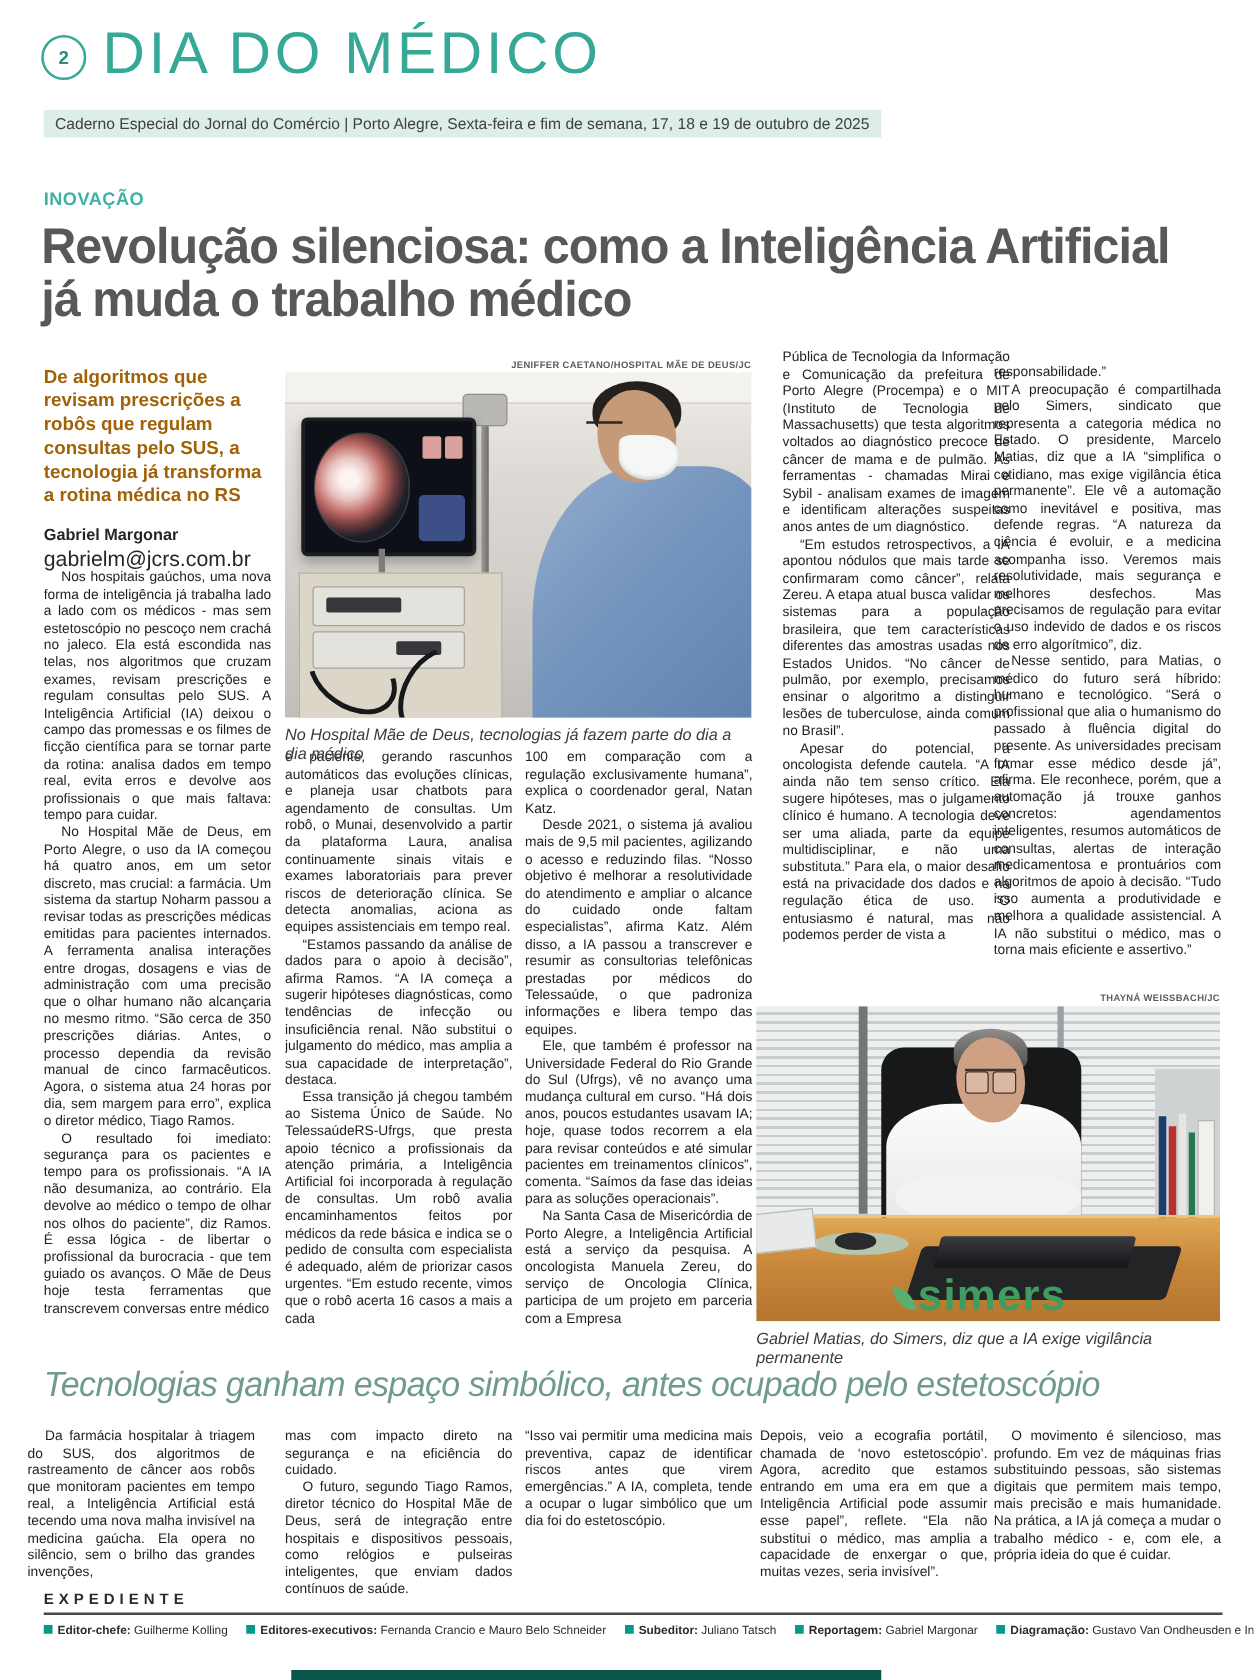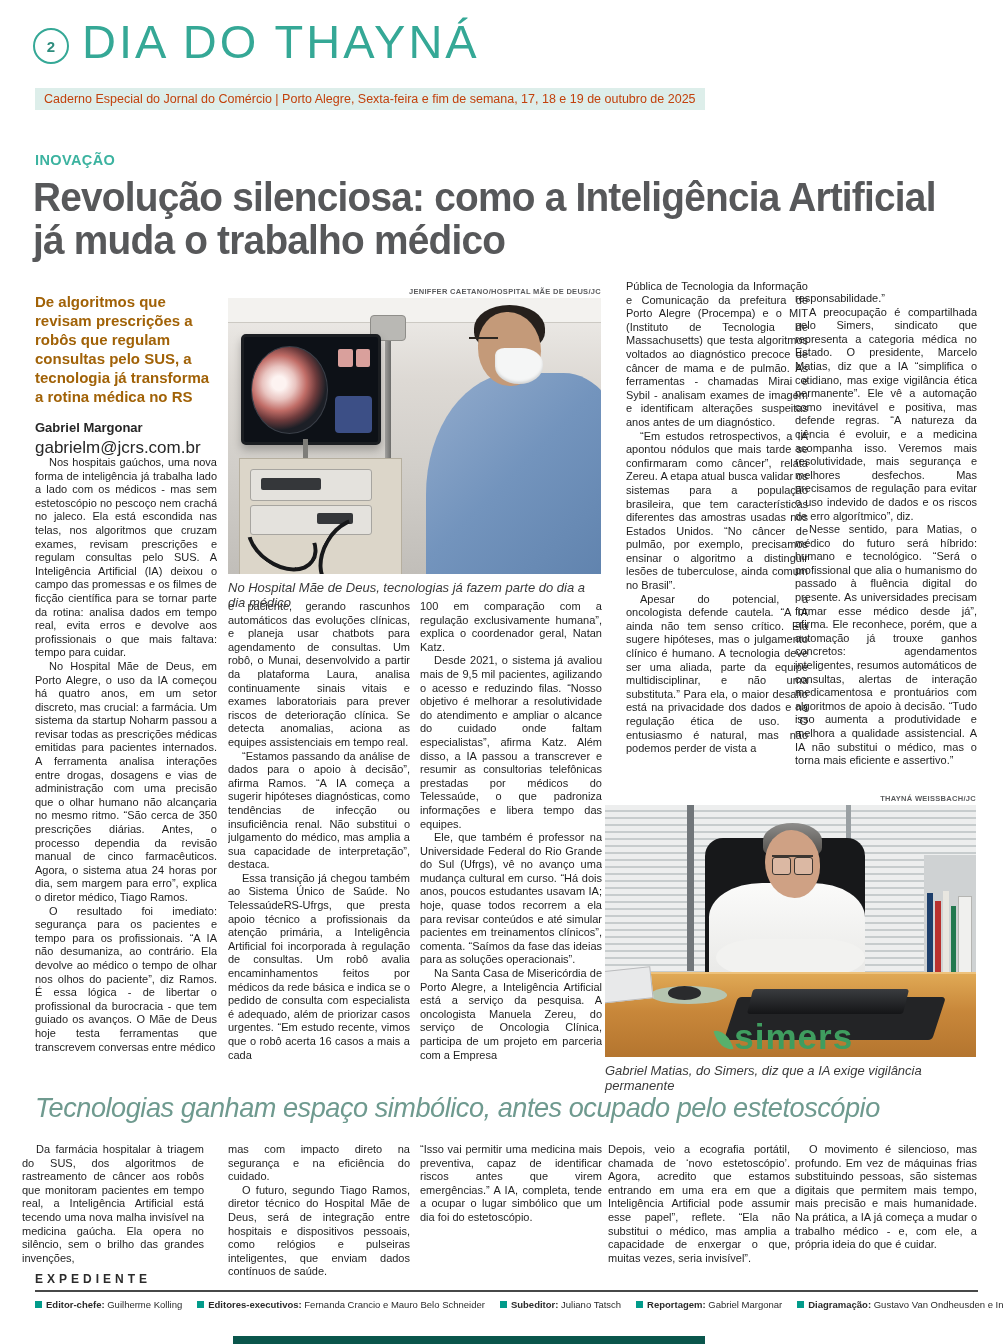--- a/index.html
+++ b/index.html
@@ -5,21 +5,21 @@
   html,body{margin:0;padding:0;background:#ffffff;}
   #page{position:relative;width:1003px;height:1344px;background:#ffffff;overflow:hidden;
         font-family:"Liberation Sans",sans-serif;color:#1f1f1f;margin:0 auto;}
 
   
   .pagenum-circle{position:absolute;left:33px;top:28px;width:32px;height:32px;border:2px solid #35a896;
      border-radius:50%;display:flex;align-items:center;justify-content:center;
      color:#2e8d7e;font-size:15px;font-weight:bold;}
   .section-title{position:absolute;left:82px;top:14px;margin:0;font-weight:200;
      font-size:47px;letter-spacing:3px;color:#35a896;}
-  .dateline{position:absolute;left:35px;top:88px;background:#ddeeea;color:#c2410c;
+  .dateline{position:absolute;left:35px;top:88px;background:#ddeeea;color:#404040;
      font-size:12.5px;padding:4px 9px;}
 
   
   .kicker{position:absolute;left:35px;top:152px;color:#3cb3a0;font-size:14.5px;font-weight:bold;letter-spacing:.4px;}
   .headline{position:absolute;left:33px;top:176px;width:950px;margin:0;color:#57585a;
      font-size:40px;line-height:43px;font-weight:bold;letter-spacing:-.8px;transform:scaleX(.97);transform-origin:left top;}
 
   
   .col{position:absolute;width:182px;overflow:hidden;}
   .lead{position:absolute;left:35px;top:292px;width:182px;color:#a16207;
@@ -121,21 +121,21 @@
   .bottom-bar{position:absolute;left:233px;top:1336px;width:472px;height:8px;background:#0a564c;}
 </style>
 </head>
 <body>
 
 <div id="page">
 
   <div class="pagenum-circle">
     <span>2</span>
   </div>
-  <h1 class="section-title">DIA DO THAYNÁ</h1>
+  <h1 class="section-title">DIA DO MÉDICO</h1>
   <div class="dateline">Caderno Especial do Jornal do Comércio | Porto Alegre, Sexta-feira e fim de semana, 17, 18 e 19 de outubro de 2025</div>
 
   <div class="kicker">INOVAÇÃO</div>
   <h2 class="headline">Revolução silenciosa: como a Inteligência Artificial já muda o trabalho médico</h2>
 
   <div class="lead">De algoritmos que revisam prescrições a robôs que regulam consultas pelo SUS, a tecnologia já transforma a rotina médica no RS</div>
   <div class="byline">Gabriel Margonar</div>
   <div class="byline-email">gabrielm@jcrs.com.br</div>
 
   <div class="col" id="col1">

